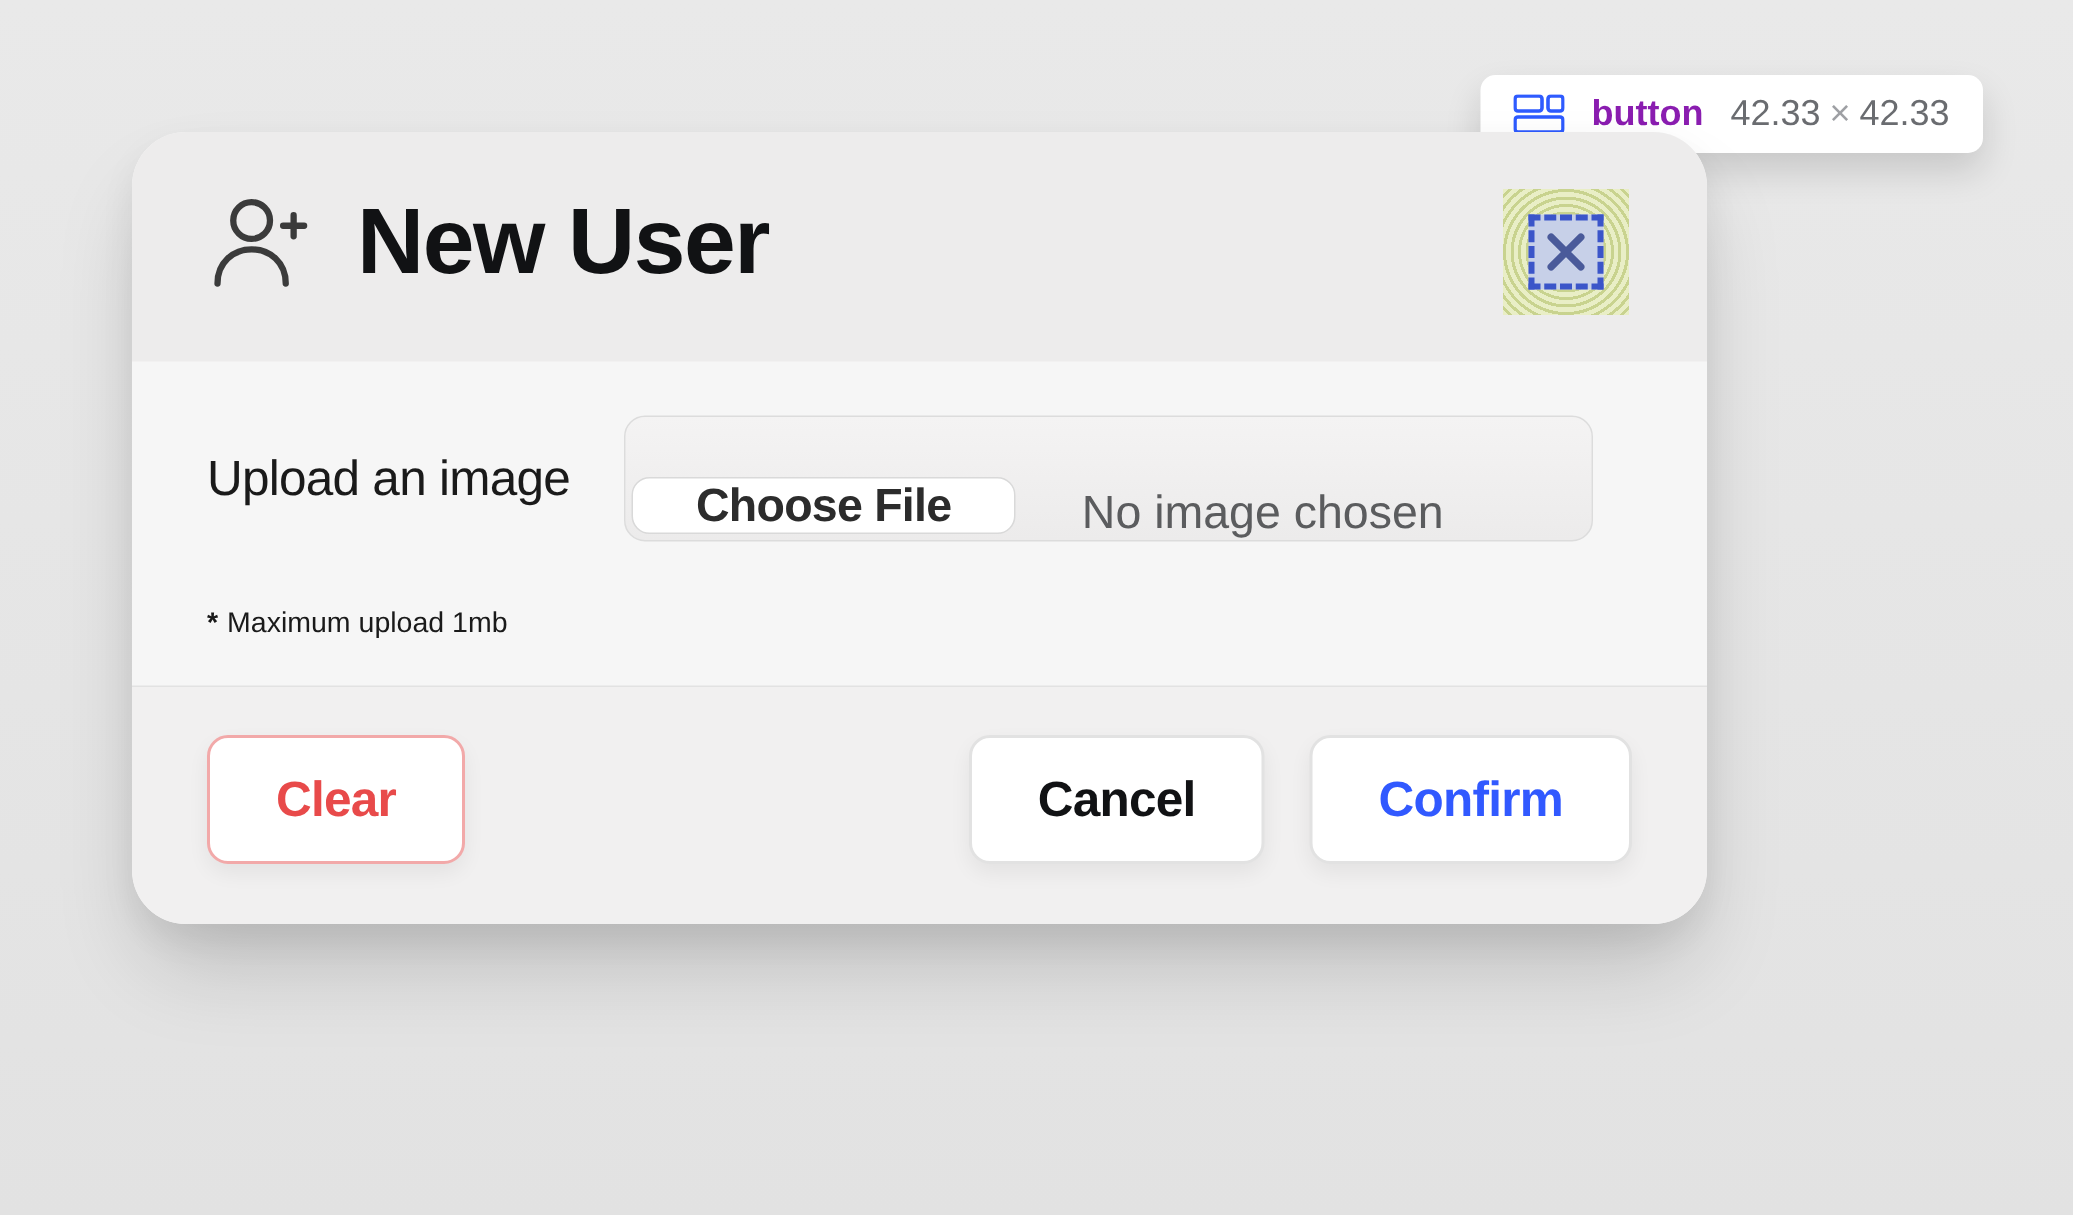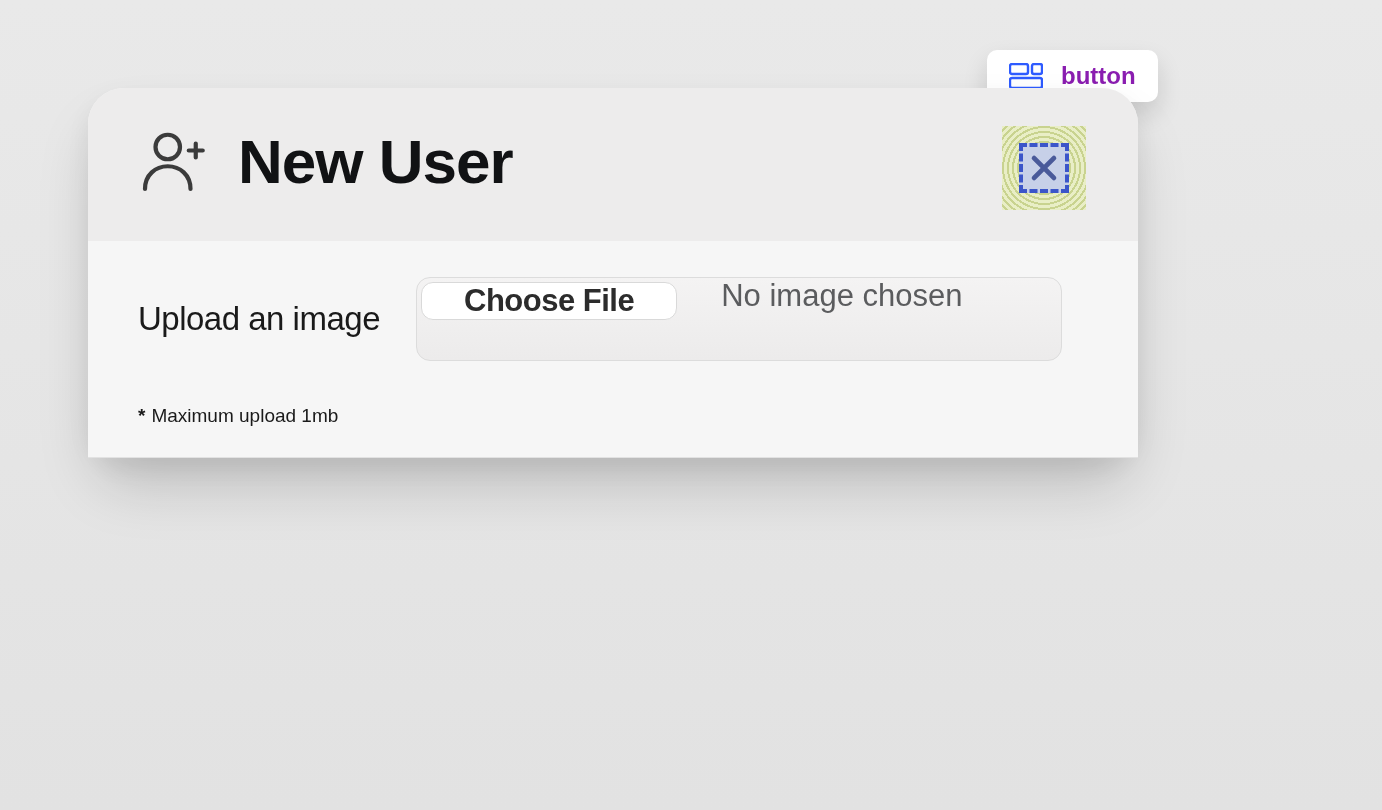--- a/index.html
+++ b/index.html
@@ -91,21 +91,21 @@
   .upload-label {
     font-size: 33px;
     font-weight: 500;
     color: #1a1a1a;
     white-space: nowrap;
     letter-spacing:-0.5px;
   }
   .file-picker {
     flex:1;
     display:flex;
-    align-items:flex-start;
+    align-items:flex-end;
     height: 84px;
     border-radius: 14px;
     border:1px solid #dcdcdc;
     background: linear-gradient(180deg,#f4f3f3 0%,#ecebeb 100%);
     overflow:hidden;
   }
   .choose-file-btn {
     background:#fff;
     border:1px solid #d9d9d9;
     border-radius:12px;
@@ -195,20 +195,23 @@
 
   <div class="inspect-tip">
     <span class="grid-icon">
       <svg width="34" height="26" viewBox="0 0 34 26">
         <rect x="1" y="1" width="18" height="10" rx="2" fill="none" stroke="#2e5bff" stroke-width="2.4"></rect>
         <rect x="23" y="1" width="10" height="10" rx="2" fill="none" stroke="#2e5bff" stroke-width="2.4"></rect>
         <rect x="1" y="15" width="32" height="10" rx="2" fill="none" stroke="#2e5bff" stroke-width="2.4"></rect>
       </svg>
     </span>
     <span class="el-name">button</span>
+    <span class="dims">
+      <span>42.33</span><span class="times">×</span><span>42.33</span>
+    </span>
   </div>
 
   <div class="dialog">
     <div class="dialog-header">
       <span class="user-plus-icon">
         <svg width="70" height="70" viewBox="0 0 40 40">
           <circle cx="17" cy="12" r="7" fill="none" stroke="#3b3b3b" stroke-width="2.4"></circle>
           <path d="M4 36c0-8 6-13 13-13s13 5 13 13" fill="none" stroke="#3b3b3b" stroke-width="2.4" stroke-linecap="round"></path>
           <path d="M33 10v8M29 14h8" stroke="#3b3b3b" stroke-width="2.4" stroke-linecap="round"></path>
         </svg>
@@ -230,15 +233,20 @@
         <div class="file-picker">
           <button class="choose-file-btn">Choose File</button>
           <div class="file-status">No image chosen</div>
         </div>
       </div>
       <div class="hint">
         <span class="star">*</span><span>Maximum upload 1mb</span>
       </div>
     </div>
 
+    <div class="dialog-footer">
+      <button class="btn btn-clear">Clear</button>
+      <button class="btn btn-cancel">Cancel</button>
+      <button class="btn btn-confirm">Confirm</button>
+    </div>
   </div>
 
 </div>
 
 </body></html>

